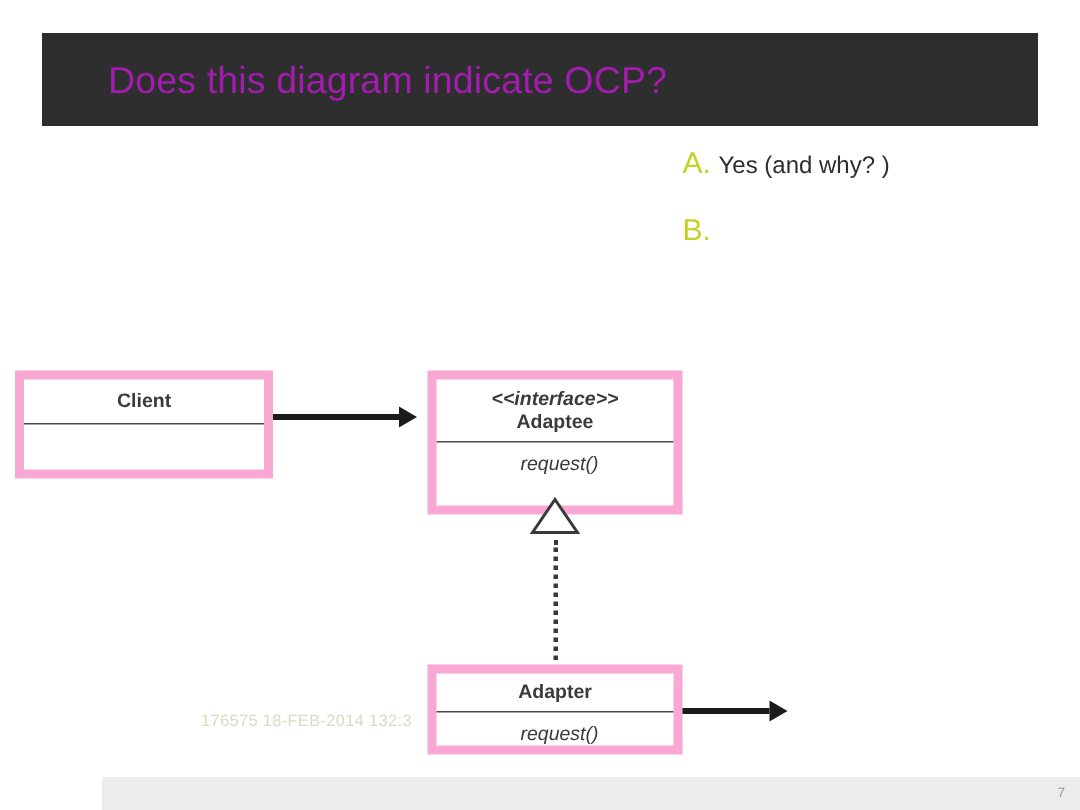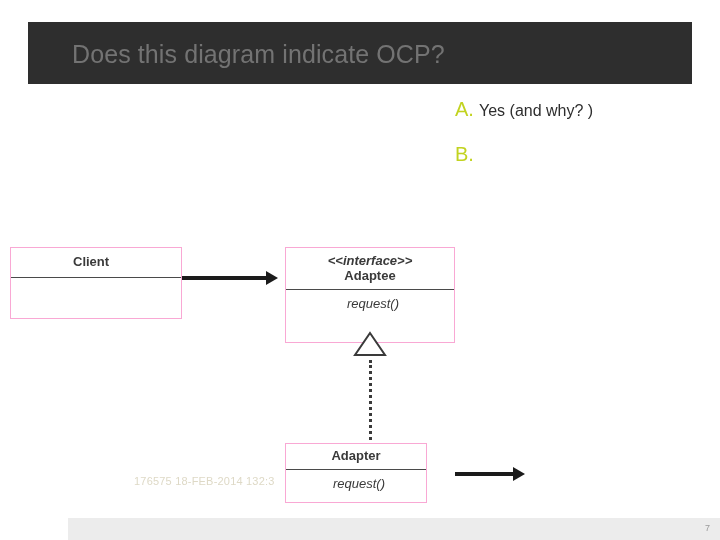--- a/index.html
+++ b/index.html
@@ -22,21 +22,21 @@
     top: 22px;
     width: 664px;
     height: 62px;
     background: #2e2e2e;
   }
   .title-text {
     position: absolute;
     left: 72px;
     top: 40px;
     font-size: 25px;
-    color: #737373;
+    color: #a21caf;
     letter-spacing: 0.1px;
     white-space: nowrap;
   }
 
   
   .bullets {
     position: absolute;
     left: 455px;
     top: 98px;
     width: 250px;
@@ -62,21 +62,21 @@
   .diagram {
     position: absolute;
     left: 0;
     top: 230px;
     width: 720px;
     height: 290px;
   }
 
   .uml-box {
     position: absolute;
-    border: 1px solid #f9a8d4;
+    border: 6px solid #f9a8d4;
     background: #ffffff;
     box-sizing: border-box;
   }
   .uml-header {
     text-align: center;
     font-weight: bold;
     color: #3a3a3a;
     font-size: 13px;
     padding: 5px 4px 5px 4px;
     line-height: 1.15;
@@ -118,21 +118,21 @@
     top: 17px;
     width: 170px;
     height: 96px;
   }
   #target-box .uml-header { padding-top: 6px; }
 
   
   #adapter-box {
     left: 285px;
     top: 213px;
-    width: 142px;
+    width: 170px;
     height: 60px;
   }
 
   
   #adaptee-box {
     left: 530px;
     top: 213px;
     width: 180px;
     height: 60px;
   }

